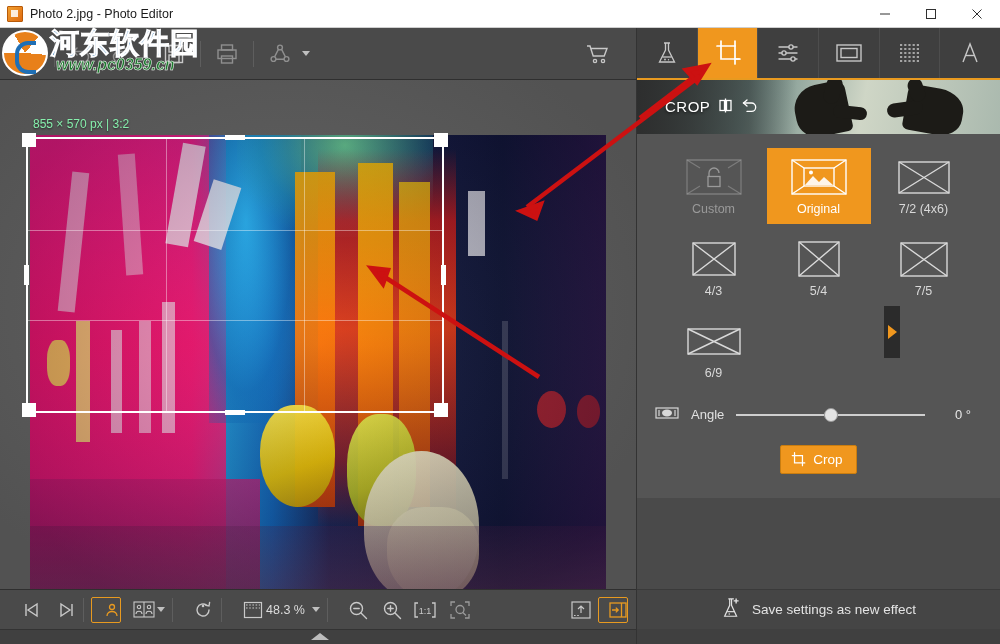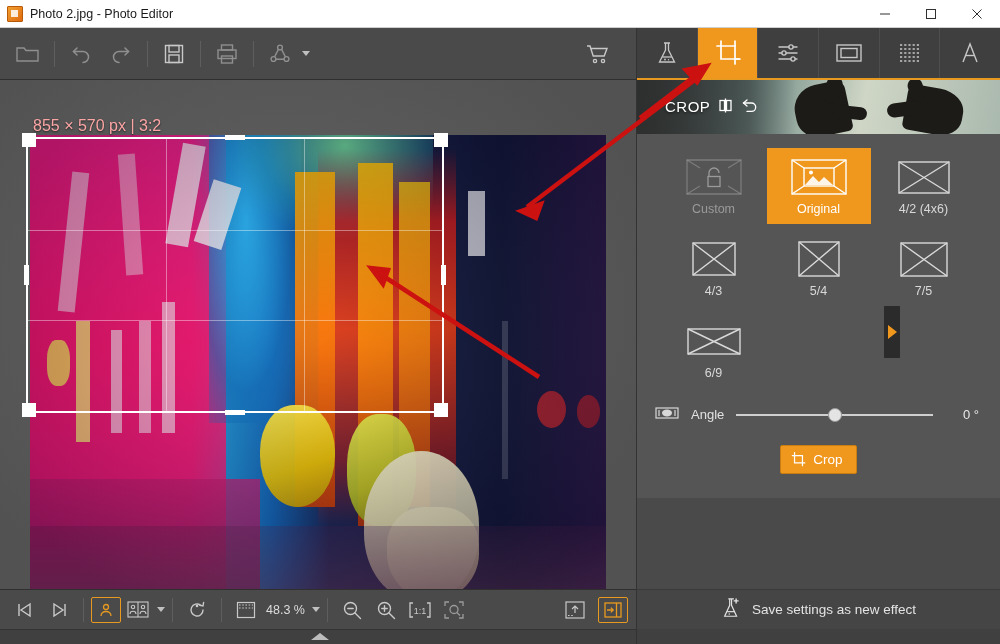--- a/index.html
+++ b/index.html
@@ -53,21 +53,21 @@
   
   .canvas {
     position:absolute; left:0; top:80px; width:636px; height:509px;
     background:#5b5b5b; overflow:hidden;
   }
   .canvas-vig {
     position:absolute; inset:0;
     background:radial-gradient(ellipse at 45% 45%, rgba(255,255,255,.05), rgba(0,0,0,.10) 80%);
   }
   .dim-label {
-    position:absolute; left:33px; top:37px; color:#fca5a5; font-size:16px;
+    position:absolute; left:33px; top:37px; color:#86efac; font-size:12px;
     text-shadow:0 1px 2px rgba(0,0,0,.6); z-index:6;
   }
   .photo {
     position:absolute; left:30px; top:55px; width:576px; height:465px;
     overflow:hidden;
   }
   .photo-inner { position:absolute; inset:0; }
   .layer { position:absolute; }
   .crop-box {
     position:absolute; left:26px; top:57px; width:418px; height:276px;
@@ -80,21 +80,21 @@
   .h-corner { width:14px; height:14px; }
   .h-edge-h { width:20px; height:5px; }
   .h-edge-v { width:5px; height:20px; }
 
   
   .bottombar {
     position:absolute; left:0; top:589px; width:636px; height:40px;
     background:#4a4a4a; border-top:1px solid #2f2f2f;
     display:flex; align-items:center; padding:0 8px;
   }
-  .bb-btn { width:34px; height:30px; display:flex; align-items:center; justify-content:center; color:#c9c9c9; }
+  .bb-btn { width:34px; height:30px; display:flex; align-items:center; justify-content:flex-end; color:#c9c9c9; }
   .bb-btn.active { border:1.5px solid #e89a20; color:#e89a20; border-radius:2px; width:30px; height:26px; }
   .bb-btn.acorange { border:1.5px solid #e89a20; border-radius:2px; width:30px; height:26px; color:#e89a20;}
   .bb-sep { width:1px; height:24px; background:#5e5e5e; margin:0 7px; }
   .zoomval { color:#dcdcdc; font-size:12.5px; margin:0 5px 0 3px; white-space:nowrap; }
   .bb-spacer { flex:1; }
   .statusstrip {
     position:absolute; left:0; top:629px; width:636px; height:15px;
     background:#404040; border-top:1px solid #333;
   }
   .up-arrow {
@@ -140,21 +140,21 @@
     width:104px; height:76px; display:flex; flex-direction:column;
     align-items:center; justify-content:center; gap:4px; color:#d9d9d9;
   }
   .ratio.sel { background:#f0971e; color:#ffffff; }
   .ratio.dimmed { color:#9a9a9a;text-align:center; }
   .ratio-label { font-size:12.5px; }
   .ratio-glyph { width:62px; height:42px; }
 
   .panel-body { background:#555555; padding-bottom:10px; }
   .angle-row {
-    display:flex; align-items:center; padding:14px 21px 4px 18px; gap:12px;
+    display:flex; align-items:center; padding:14px 29px 4px 18px; gap:12px;
   }
   .angle-label { font-size:13px; color:#e0e0e0; }
   .slider { flex:1; position:relative; height:16px; }
   .slider-track { position:absolute; left:0; right:0; top:7px; height:2px; background:#cfcfcf; }
   .slider-knob {
     position:absolute; left:50%; top:1px; margin-left:-7px;
     width:14px; height:14px; border-radius:50%; background:#e4e4e4; border:1px solid #9a9a9a;
   }
   .angle-val { width:34px; text-align:right; font-size:13px; color:#e8e8e8; }
   .crop-btn-wrap { display:flex; justify-content:center; padding:18px 0 14px 0; }
@@ -569,21 +569,21 @@
         </svg>
         <span class="ratio-label">Original</span>
       </div>
 
 
       <div class="ratio">
         <svg class="ratio-glyph" viewBox="0 0 62 42" fill="none" stroke="currentColor" stroke-width="1.4">
           <rect x="6" y="6" width="50" height="31"></rect>
             <path d="M6 6 L56 37 M56 6 L6 37"></path>
         </svg>
-        <span class="ratio-label">4/2 (4x6)</span>
+        <span class="ratio-label">7/2 (4x6)</span>
       </div>
 
       <div class="ratio">
         <svg class="ratio-glyph" viewBox="0 0 62 42" fill="none" stroke="currentColor" stroke-width="1.4">
           <rect x="10" y="5" width="42" height="32"></rect>
             <path d="M10 5 L52 37 M52 5 L10 37"></path>
         </svg>
         <span class="ratio-label">4/3</span>
       </div>
 
@@ -668,14 +668,19 @@
       <polygon points="707,66 686,70 697,82"></polygon>
 
       <line x1="527" y1="207" x2="700" y2="76"></line>
       <polygon points="521,211 541,204 536,218"></polygon>
 
       <line x1="377" y1="272" x2="539" y2="377"></line>
       <polygon points="371,268 383,284 388,270"></polygon>
     </g>
   </svg>
 
+  <div class="wm">
+    <div class="wm-logo"></div>
+    <div class="wm-cn">河东软件园</div>
+    <div class="wm-url">www.pc0359.cn</div>
+  </div>
 
 </div>
 
 </body></html>

